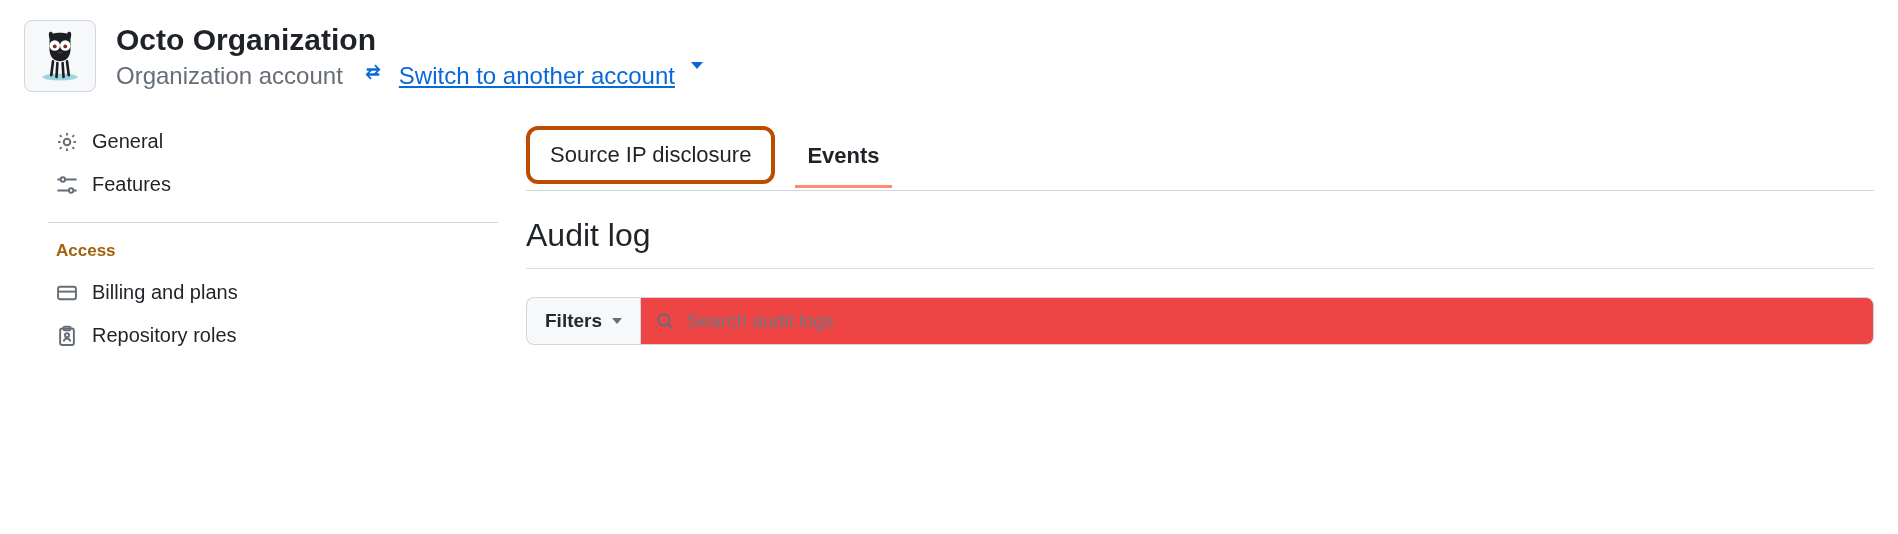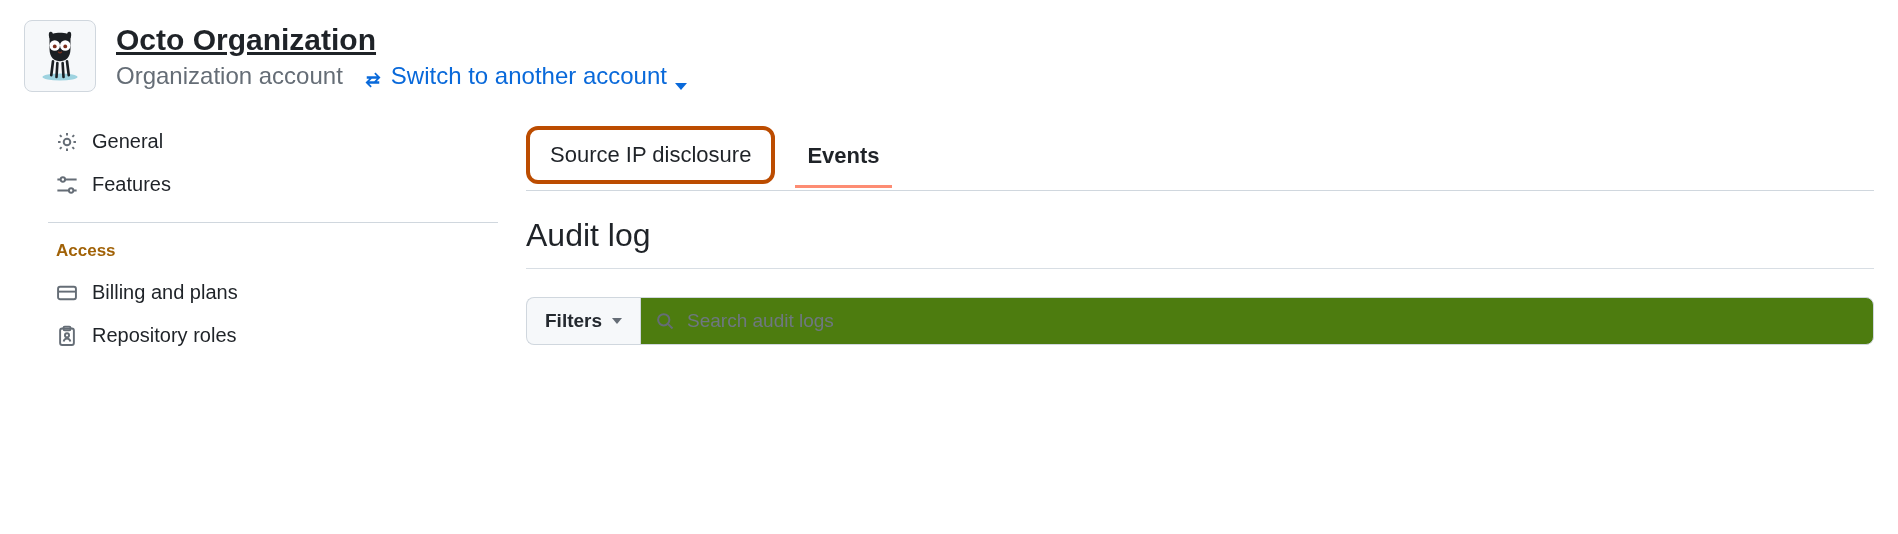--- a/index.html
+++ b/index.html
@@ -32,35 +32,35 @@
     align-items: center;
     justify-content: center;
   }
   .avatar-box svg { display:block; }
   .hdr-text { display: flex; flex-direction: column; gap: 4px; }
   .org-title {
     font-size: 30px;
     font-weight: 700;
     line-height: 1.2;
     color: #1f2328;
-    text-decoration: underline;
   }
   .sub-row {
     display: flex;
     align-items: center;
     gap: 20px;
     font-size: 24px;
   }
   .sub-label { color: #656d76; }
   .switch-link {
     display: inline-flex;
-    align-items: flex-end;
-    gap: 8px;
+    align-items: flex-start;
+    gap: 16px;
     color: #0969da;
     cursor: pointer;
+    text-decoration: underline;
   }
   .switch-link .ic { width: 20px; height: 20px; color: #0969da; }
   .caret {
     width: 0; height: 0;
     border-left: 6px solid transparent;
     border-right: 6px solid transparent;
     border-top: 7px solid #0969da;
     display: inline-block;
   }
 
@@ -173,21 +173,21 @@
     border-right: 5px solid transparent;
     border-top: 6px solid #656d76;
   }
   .search-wrap {
     flex: 1;
     display: flex;
     align-items: center;
     border: 1px solid #d0d7de;
     border-radius: 0 8px 8px 0;
     padding: 0 14px;
-    background: #4d7c0f;
+    background: #ef4444;
   }
   .search-wrap .ic { width: 20px; height: 20px; color: #656d76; margin-right: 12px; }
   .search-input {
     flex: 1;
     border: none;
     outline: none;
     font-size: 19px;
     color: #1f2328;
     background: transparent;
     padding: 12px 0;

